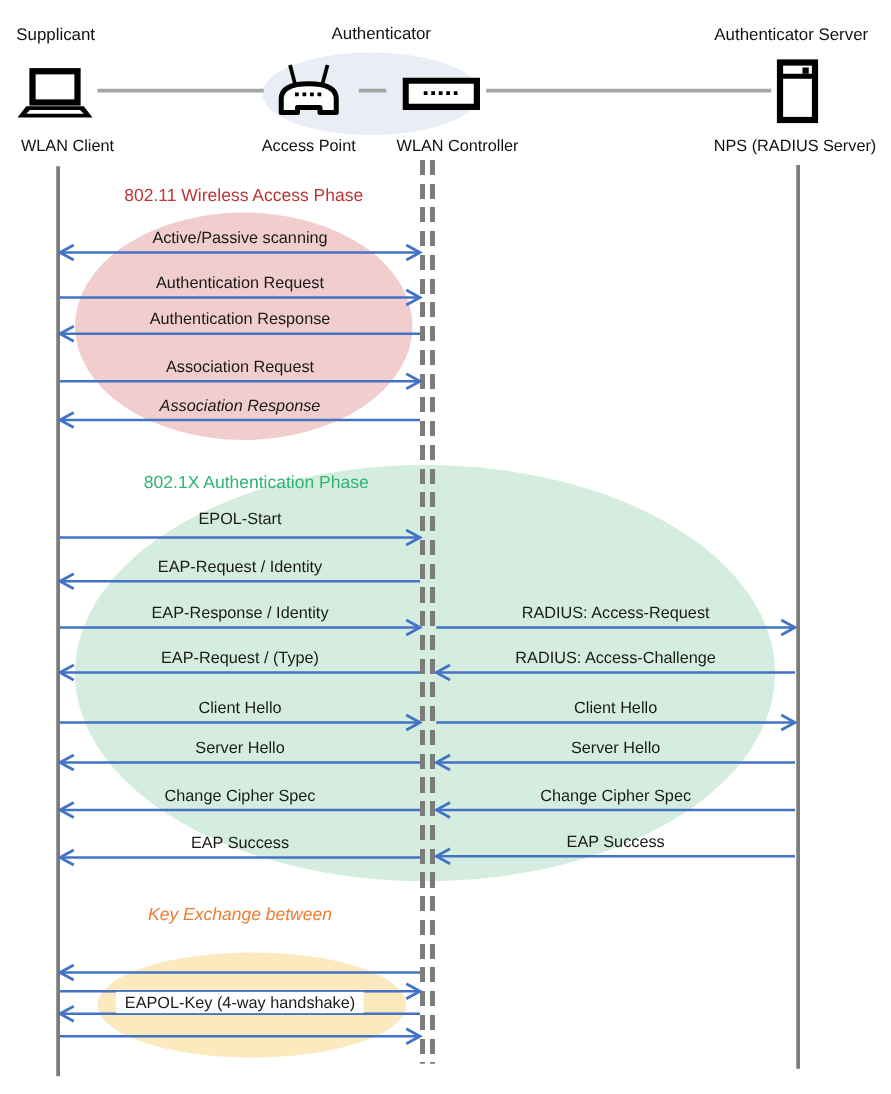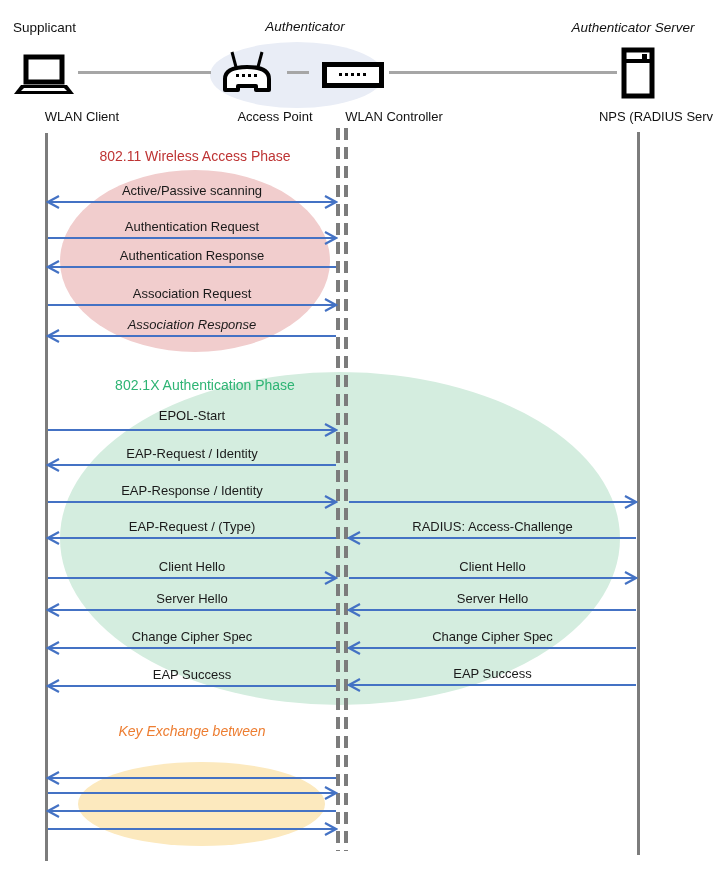--- a/index.html
+++ b/index.html
@@ -2,22 +2,22 @@
 <html><head>
 <meta charset="utf-8">
 <style>
   html,body{margin:0;padding:0;background:#fff;}
   #stage{
     position:relative;width:713px;height:875px;overflow:hidden;background:#fff;
     font-family:"Liberation Sans",sans-serif;color:#1a1a1a;
   }
   
   .role-label{position:absolute;font-size:13.5px;color:#111;white-space:nowrap;}
-  .role-center{transform:translateX(-50%);font-style:italic;}
-  .device-label{position:absolute;font-size:13px;color:#111;white-space:nowrap;transform:translateX(-50%);margin-left:28px;}
+  .role-center{transform:translateX(-50%);}
+  .device-label{position:absolute;font-size:13px;color:#111;white-space:nowrap;transform:translateX(-50%);}
   .hl-ellipse{position:absolute;border-radius:50%;}
   .connector{position:absolute;height:3px;background:#A6A6A6;}
   
   .lifeline{position:absolute;width:3px;background:#7C7C7C;}
   .dash-line{position:absolute;width:4px;
     background:repeating-linear-gradient(to bottom,#7C7C7C 0 12px,transparent 12px 19px);}
   
   #ellipse-layer,#label-layer{position:absolute;left:0;top:0;width:713px;height:766px;pointer-events:none;}
   .ellipse{position:absolute;border-radius:50%;}
   #arrow-svg{position:absolute;left:0;top:0;}
@@ -132,25 +132,27 @@
         <div>Key Exchange between</div>
       </div>
       <div class="msg-label" style="left: 192px; top: 190px;">Active/Passive scanning</div>
       <div class="msg-label" style="left: 192px; top: 226px;">Authentication Request</div>
       <div class="msg-label" style="left: 192px; top: 255px;">Authentication Response</div>
       <div class="msg-label" style="left: 192px; top: 293px;">Association Request</div>
       <div class="msg-label" style="left: 192px; top: 324px; font-style: italic;">Association Response</div>
       <div class="msg-label" style="left: 192px; top: 415px;">EPOL-Start</div>
       <div class="msg-label" style="left: 192px; top: 453px;">EAP-Request / Identity</div>
       <div class="msg-label" style="left: 192px; top: 490px;">EAP-Response / Identity</div>
+      <div class="msg-label" style="left: 492.5px; top: 490px;">RADIUS: Access-Request</div>
       <div class="msg-label" style="left: 192px; top: 526px;">EAP-Request / (Type)</div>
       <div class="msg-label" style="left: 492.5px; top: 526px;">RADIUS: Access-Challenge</div>
       <div class="msg-label" style="left: 192px; top: 566px;">Client Hello</div>
       <div class="msg-label" style="left: 492.5px; top: 566px;">Client Hello</div>
       <div class="msg-label" style="left: 192px; top: 598px;">Server Hello</div>
       <div class="msg-label" style="left: 492.5px; top: 598px;">Server Hello</div>
       <div class="msg-label" style="left: 192px; top: 636px;">Change Cipher Spec</div>
       <div class="msg-label" style="left: 492.5px; top: 636px;">Change Cipher Spec</div>
       <div class="msg-label" style="left: 192px; top: 674px;">EAP Success</div>
       <div class="msg-label" style="left: 492.5px; top: 673px;">EAP Success</div>
+      <div class="msg-label" style="left: 192px; top: 802px; background: rgb(255, 255, 255);">EAPOL-Key (4-way handshake)</div>
     </div>
 
 </div>
 
 </body></html>

